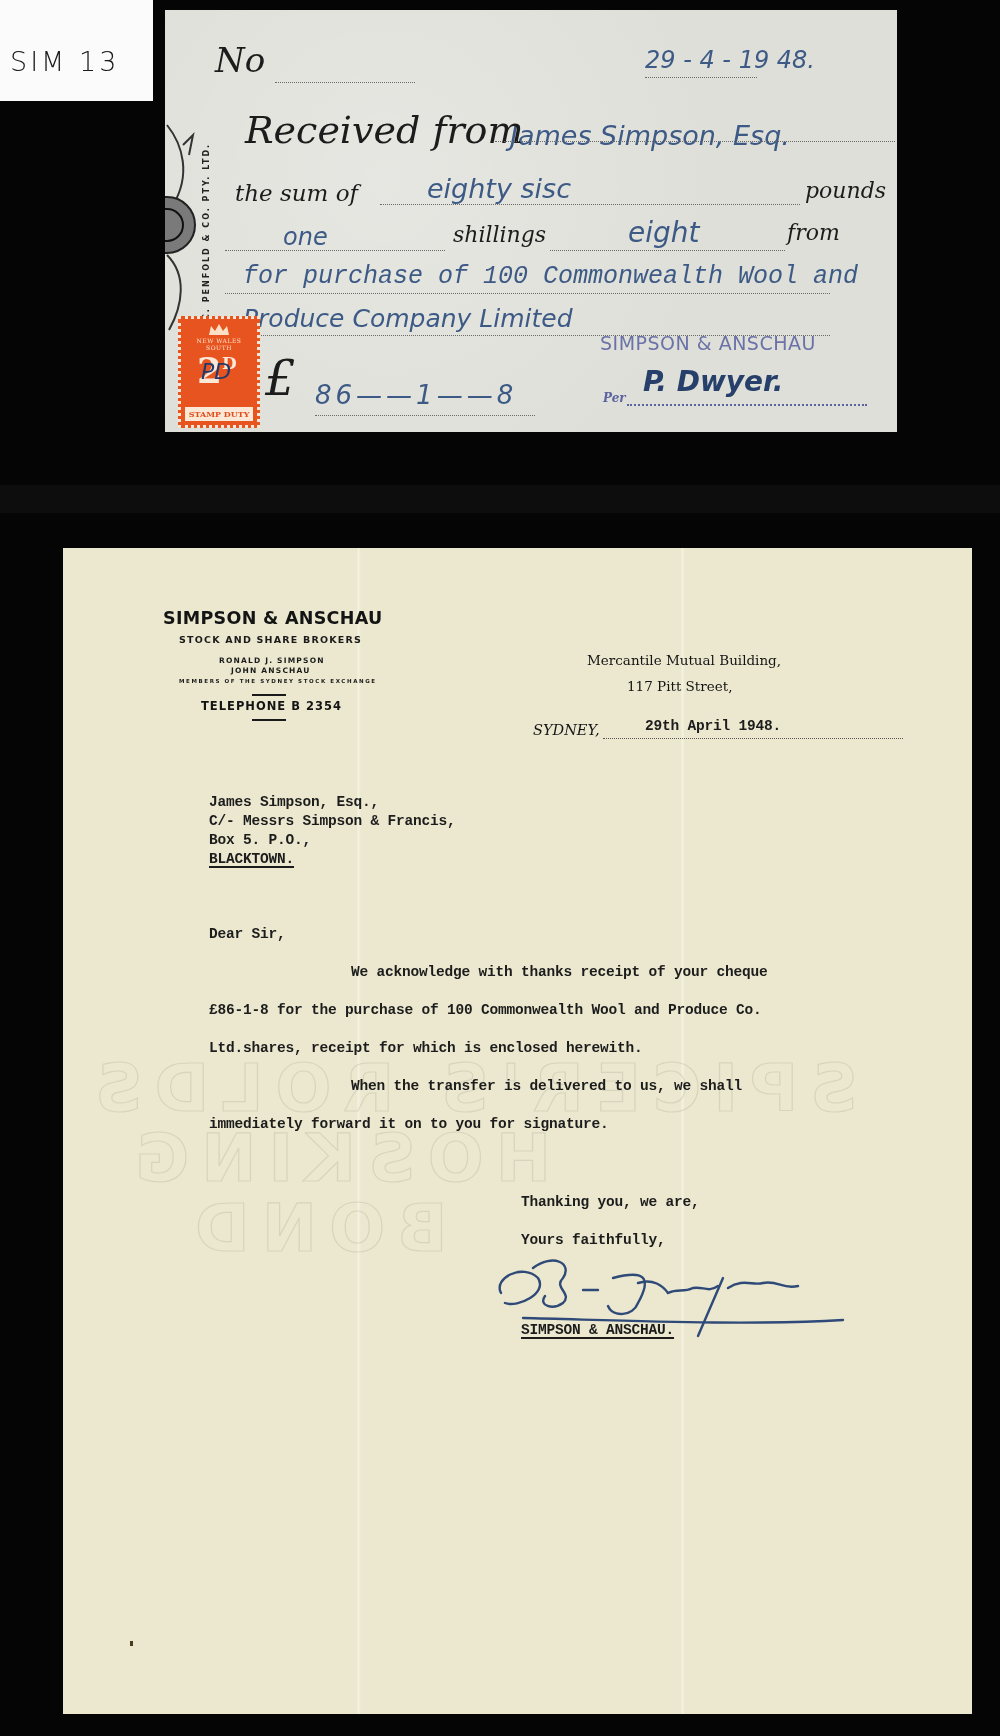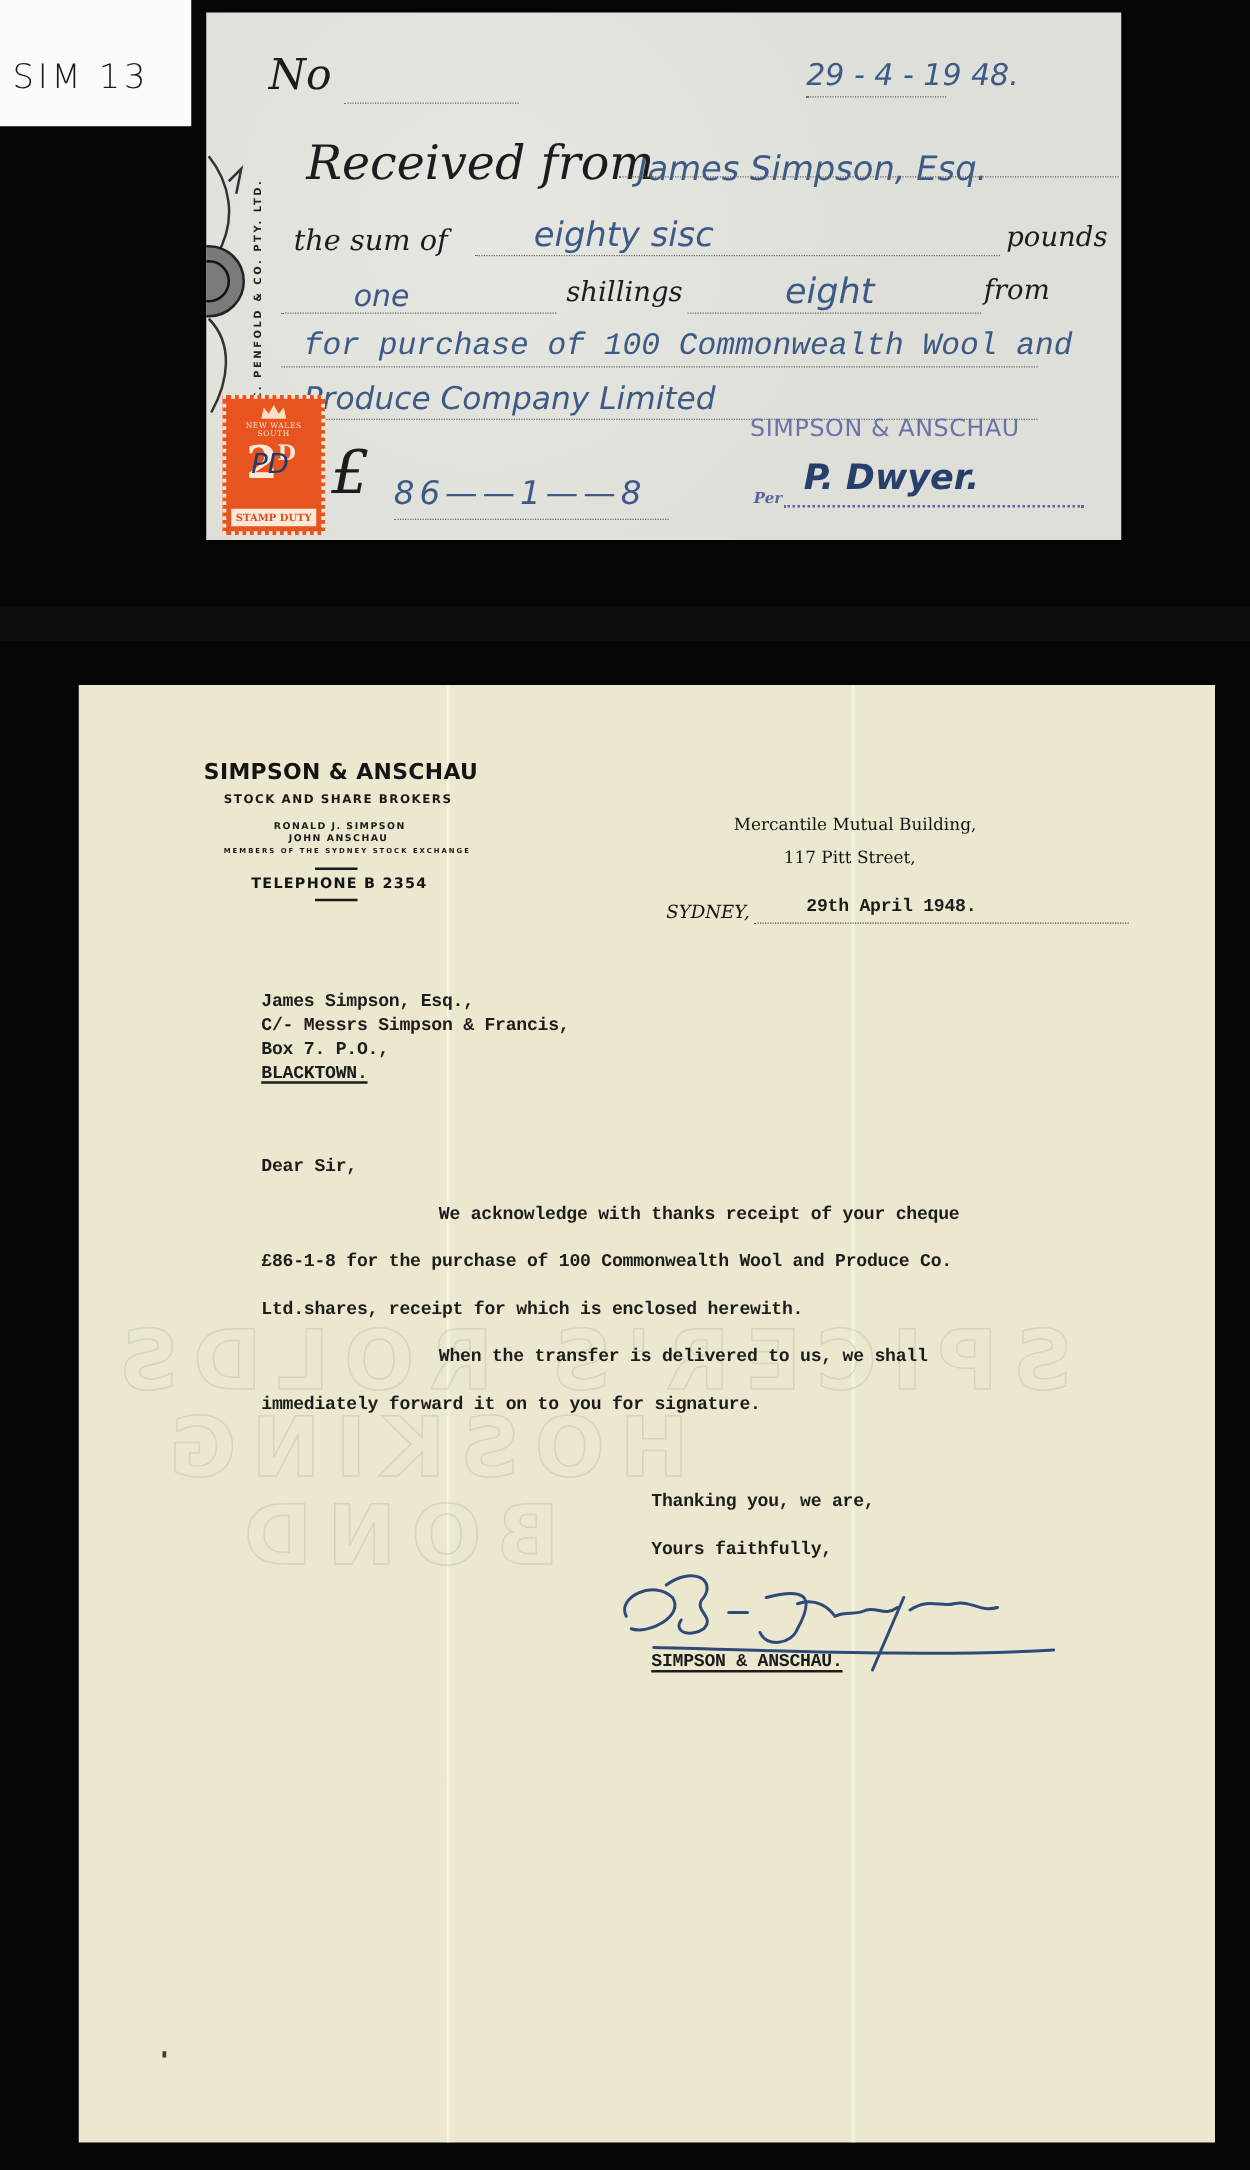--- a/index.html
+++ b/index.html
@@ -212,21 +212,21 @@
   <div class="rule" style="left:189px;top:171px;width:34px;"></div>
 
   <div class="l-abs addr" style="left:524px;top:104px;">Mercantile Mutual Building,</div>
   <div class="l-abs addr" style="left:564px;top:130px;">117 Pitt Street,</div>
   <div class="l-abs sydney" style="left:470px;top:174px;">SYDNEY,</div>
   <div class="dotline" style="left:540px;top:190px;width:300px;border-bottom-color:#555;"></div>
   <div class="l-abs typed" style="left:582px;top:170px;">29th April  1948.</div>
 
   <div class="l-abs typed" style="left:146px;top:246px;">James Simpson, Esq.,</div>
   <div class="l-abs typed" style="left:146px;top:265px;">C/- Messrs Simpson &amp; Francis,</div>
-  <div class="l-abs typed" style="left:146px;top:284px;">Box 7.  P.O.,</div>
+  <div class="l-abs typed" style="left:146px;top:284px;">Box 5.  P.O.,</div>
   <div class="l-abs typed underline" style="left:146px;top:303px;">BLACKTOWN.</div>
 
   <div class="l-abs typed" style="left:146px;top:378px;">Dear Sir,</div>
   <div class="l-abs typed" style="left:288px;top:416px;">We acknowledge with thanks receipt of your cheque</div>
   <div class="l-abs typed" style="left:146px;top:454px;">£86-1-8 for the purchase of 100 Commonwealth Wool and Produce Co.</div>
   <div class="l-abs typed" style="left:146px;top:492px;">Ltd.shares, receipt for which is enclosed herewith.</div>
   <div class="l-abs typed" style="left:288px;top:530px;">When the transfer is delivered to us, we shall</div>
   <div class="l-abs typed" style="left:146px;top:568px;">immediately forward it on to you for signature.</div>
 
   <div class="l-abs typed" style="left:458px;top:646px;">Thanking you, we are,</div>

